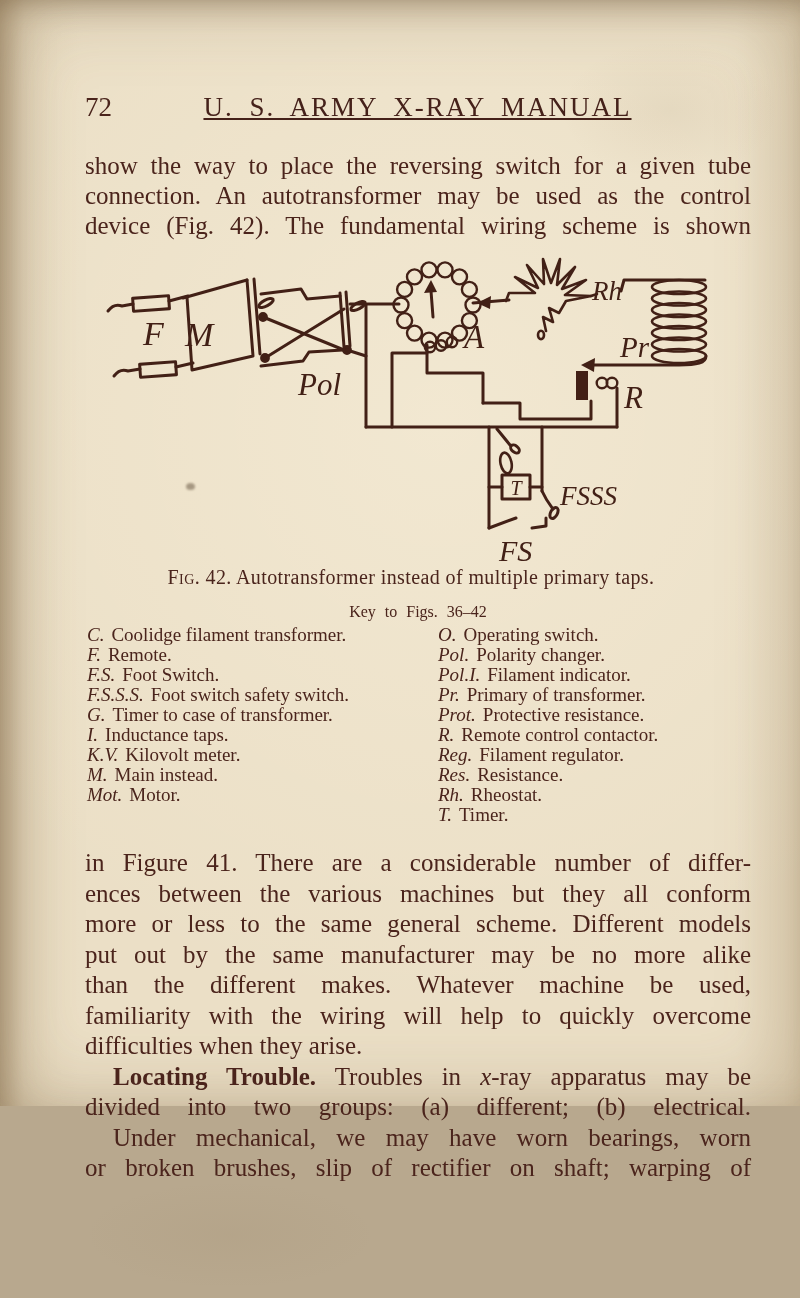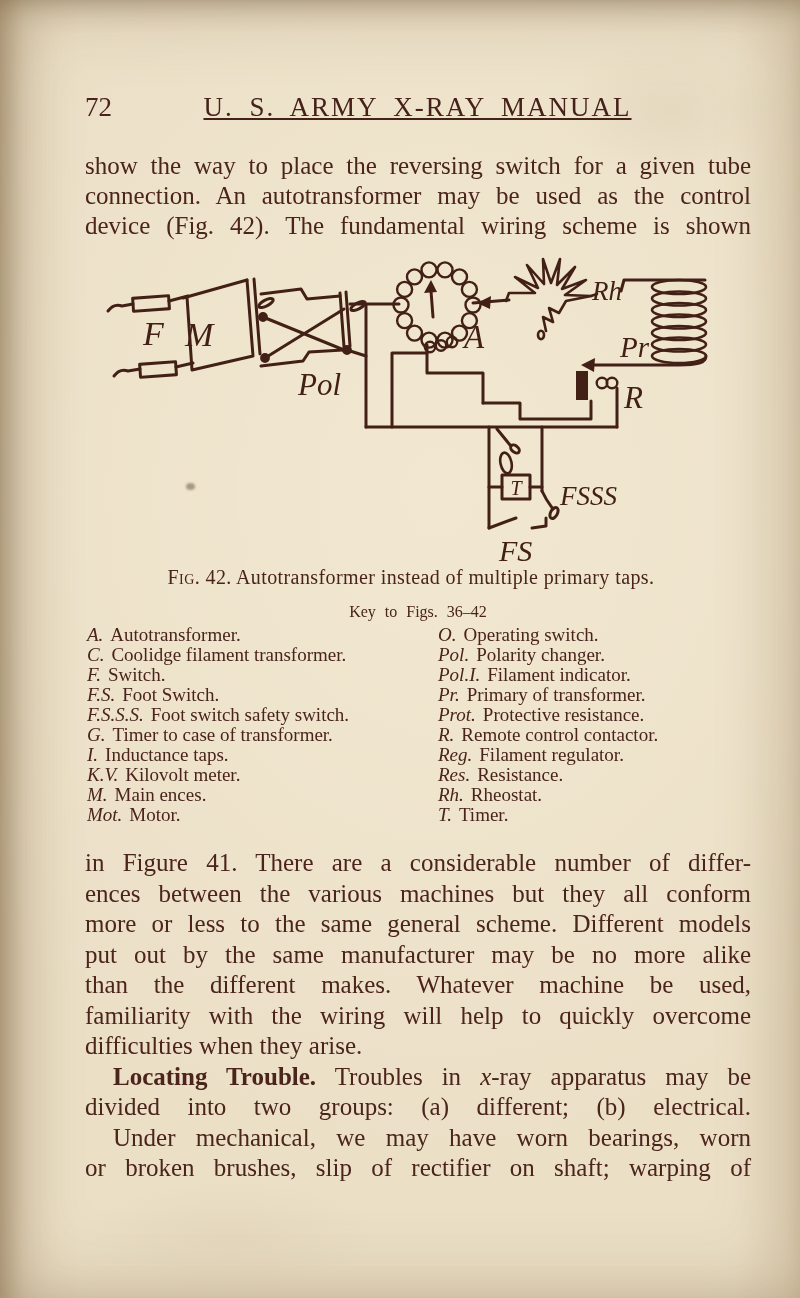--- a/index.html
+++ b/index.html
@@ -1,18 +1,18 @@
 <!DOCTYPE html>
 <html><head>
 <meta charset="utf-8">
 <style>
   html,body{margin:0;padding:0;}
   body{width:800px;height:1298px;overflow:hidden;background:#b8a88e;}
   #page{
-    position:relative;width:800px;height:1298px;
+    position:relative;width:800px;height:1106px;
     background:
       radial-gradient(ellipse 120% 90% at 55% 38%, rgba(255,248,230,0.35), rgba(0,0,0,0) 60%),
       linear-gradient(90deg, #d6c6a8 0%, #e7dabf 3%, #ebdfc6 10%, #ebdfc6 92%, #e2d4b8 100%),
       #e9dcc2;
     box-shadow: inset 0 0 70px 15px rgba(120,92,55,0.22), inset 25px 0 45px -18px rgba(95,70,40,0.35), inset 0 18px 30px -18px rgba(95,70,40,0.45);
     font-family:"Liberation Serif","DejaVu Serif",serif;
     color:#4a241c;
   }
   .abs{position:absolute;}
   .pagehead{top:92px;left:85px;width:665px;height:30px;font-size:27px;line-height:30px;}
@@ -191,29 +191,28 @@
   </svg>
 
   <div class="abs caption">
     <span class="sc">Fig. 42.</span>
     <span>Autotransformer instead of multiple primary taps.</span>
   </div>
 
   <div class="abs keyhead">Key to Figs. 36–42</div>
 
   <div class="abs keycol kl">
-    <div class="row"><span class="abbr">A.</span><span>Autotransformer.</span></div>
     <div class="row"><span class="abbr">C.</span><span>Coolidge filament transformer.</span></div>
-    <div class="row"><span class="abbr">F.</span><span>Switch.</span></div>
+    <div class="row"><span class="abbr">F.</span><span>Remote.</span></div>
     <div class="row"><span class="abbr">F.S.</span><span>Foot Switch.</span></div>
     <div class="row"><span class="abbr">F.S.S.S.</span><span>Foot switch safety switch.</span></div>
     <div class="row"><span class="abbr">G.</span><span>Timer to case of transformer.</span></div>
     <div class="row"><span class="abbr">I.</span><span>Inductance taps.</span></div>
     <div class="row"><span class="abbr">K.V.</span><span>Kilovolt meter.</span></div>
-    <div class="row"><span class="abbr">M.</span><span>Main ences.</span></div>
+    <div class="row"><span class="abbr">M.</span><span>Main instead.</span></div>
     <div class="row"><span class="abbr">Mot.</span><span>Motor.</span></div>
   </div>
 
   <div class="abs keycol kr">
     <div class="row"><span class="abbr">O.</span><span>Operating switch.</span></div>
     <div class="row"><span class="abbr">Pol.</span><span>Polarity changer.</span></div>
     <div class="row"><span class="abbr">Pol.I.</span><span>Filament indicator.</span></div>
     <div class="row"><span class="abbr">Pr.</span><span>Primary of transformer.</span></div>
     <div class="row"><span class="abbr">Prot.</span><span>Protective resistance.</span></div>
     <div class="row"><span class="abbr">R.</span><span>Remote control contactor.</span></div>

